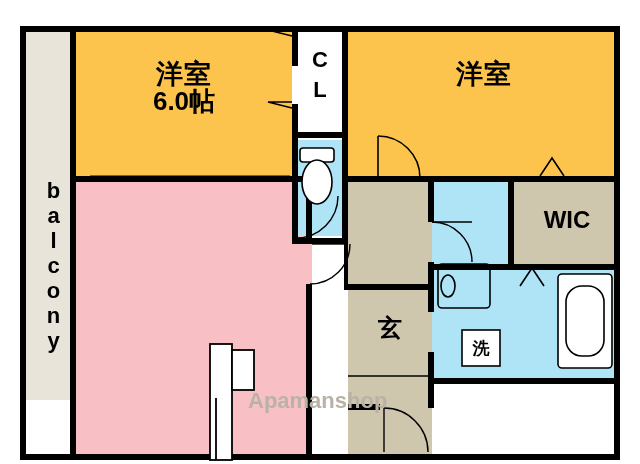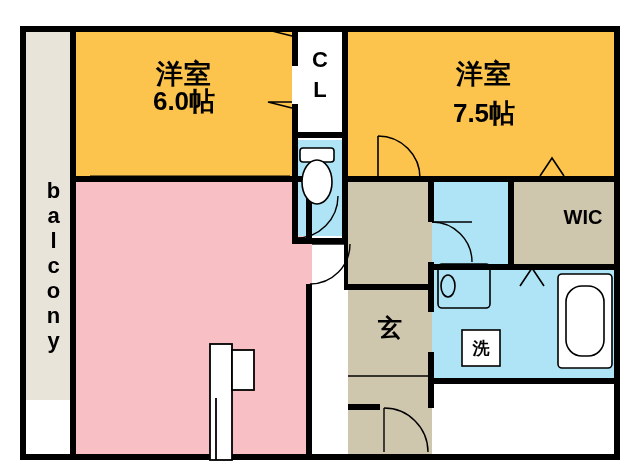--- a/index.html
+++ b/index.html
@@ -197,26 +197,26 @@
       <line x1="312" y1="244" x2="344" y2="244"></line>
     </g>
   </svg>
 
   <div class="label lbl-mid vertical" style="left:30px;top:178px;width:36px;font-size:22px;">balcony</div>
 
   <div class="label lbl-room" style="left:122px;top:56px;width:124px;">洋室</div>
   <div class="label lbl-sub" style="left:112px;top:84px;width:144px;">6.0帖</div>
 
   <div class="label lbl-room" style="left:422px;top:56px;width:124px;">洋室</div>
-  <div class="label lbl-sub" style="left:412px;top:96px;width:144px;">7.5帖</div>
 
   <div class="label lbl-cl" style="left:292px;top:48px;width:56px;">C</div>
   <div class="label lbl-cl" style="left:292px;top:78px;width:56px;">L</div>
 
-  <div class="label lbl-mid" style="left:514px;top:206px;width:106px;font-size:20px;margin-left:16px;">WIC</div>
+  <div class="label lbl-mid" style="left:514px;top:206px;width:106px;font-size:24px;">WIC</div>
 
 
   <div class="label lbl-mid" style="left:358px;top:312px;width:64px;font-size:24px;">玄</div>
 
   <div class="label lbl-small" style="left:462px;top:337px;width:38px;font-size:17px;">洗</div>
 
+  <div class="watermark" style="left:248px;top:388px;">Apamanshop</div>
 
 </div>
 
 </body></html>

